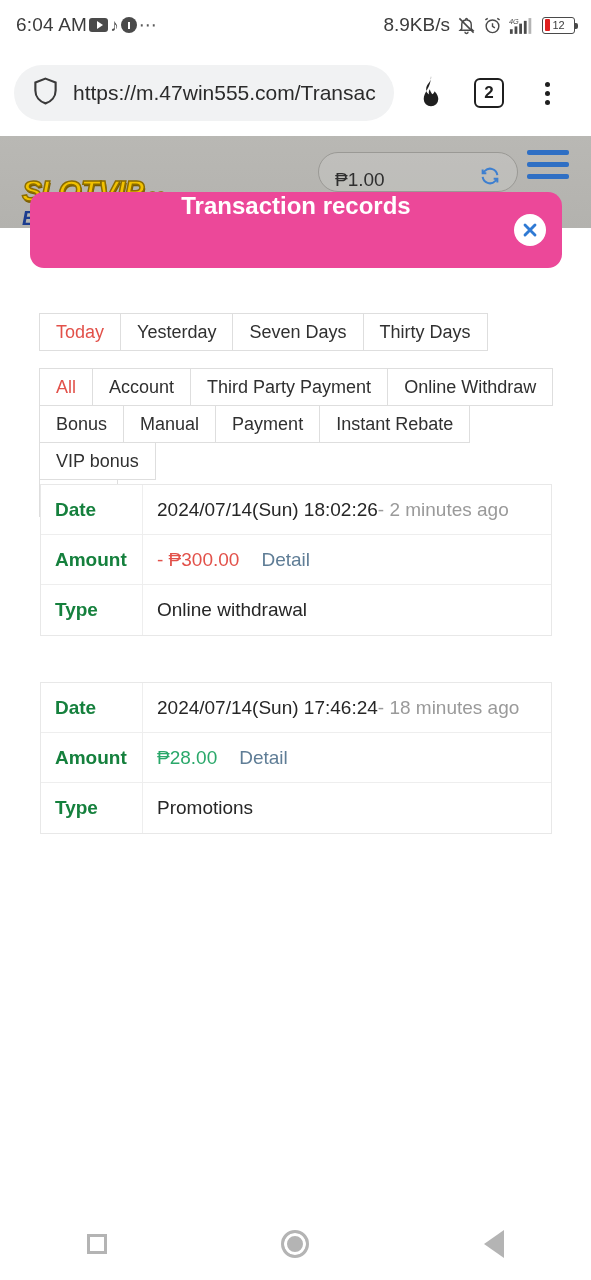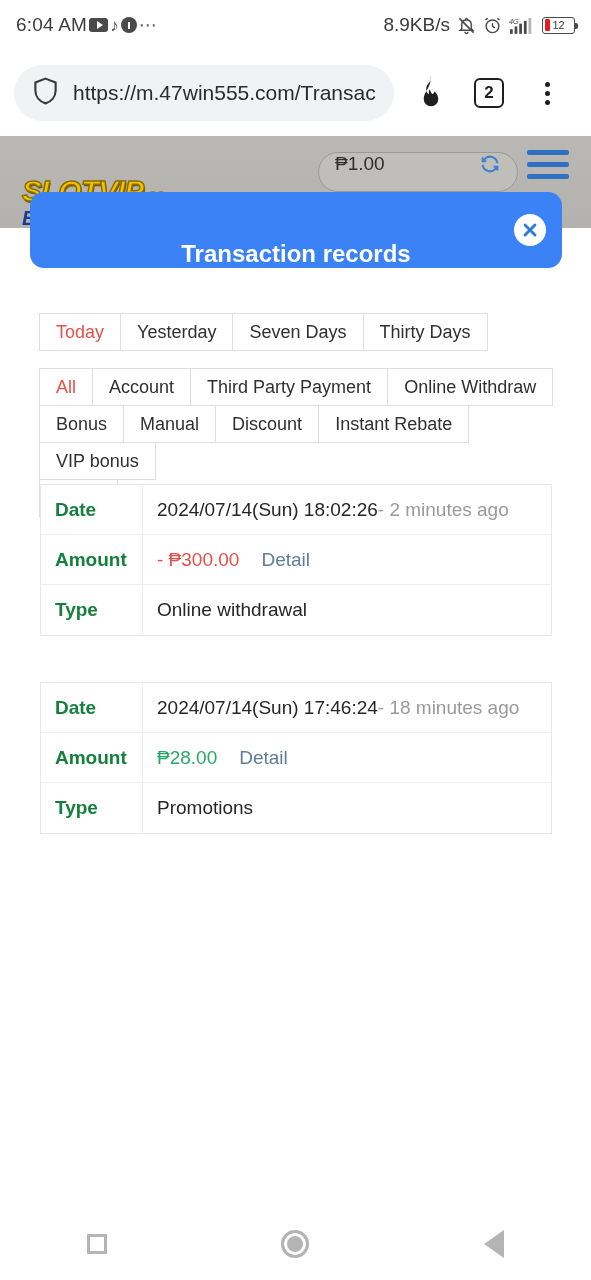--- a/index.html
+++ b/index.html
@@ -92,36 +92,36 @@
     letter-spacing: -1px; text-shadow: 1px 2px 0 #7a5c00;
   }
   .logo-main .cc { font-size: 17px; }
   .logo-sub {
     font-size: 20px; font-weight: bold; font-style: italic; color: #1b3c8f;
     margin-top: 2px; letter-spacing: -.5px;
   }
   .balance-pill {
     position: absolute; left: 318px; top: 152px; width: 200px; height: 40px;
     border: 1.5px solid #9a9995; border-radius: 20px; background: rgba(255,255,255,.12);
-    display: flex; align-items: flex-start; justify-content: space-between; padding: 0 16px;
+    display: flex; align-items: flex-end; justify-content: space-between; padding: 0 16px;
   }
   .balance-amt { font-size: 19px; color: #2f2f2f; }
   .hamburger {
     position: absolute; right: 22px; top: 150px;
     display: flex; flex-direction: column; gap: 7px;
   }
   .hamburger i { width: 42px; height: 5px; background: #2f6fc4; border-radius: 2px; display: block; }
 
   
   .modal {
     position: absolute; left: 30px; top: 192px; width: 532px;
   }
   .modal-header {
-    height: 76px; background: #3b82f6; border-radius: 14px;
-    display: flex; align-items: flex-end; justify-content: center; position: relative;
+    height: 76px; background: #ec4899; border-radius: 14px;
+    display: flex; align-items: flex-start; justify-content: center; position: relative;
   }
   .modal-title { font-size: 24px; font-weight: bold; color: #ffffff; }
   .close-btn {
     position: absolute; right: 16px; top: 50%; transform: translateY(-50%);
     width: 32px; height: 32px; border-radius: 50%; background: #ffffff;
     display: flex; align-items: center; justify-content: center;
   }
   .close-btn svg { display: block; }
 
   
@@ -291,21 +291,21 @@
 
     <div class="chiprow group2">
       <div class="chip active">All</div>
       <div class="chip">Account</div>
       <div class="chip">Third Party Payment</div>
       <div class="chip">Online Withdraw</div>
     </div>
     <div class="chiprow">
       <div class="chip">Bonus</div>
       <div class="chip">Manual</div>
-      <div class="chip">Discount</div>
+      <div class="chip">Payment</div>
       <div class="chip">Instant Rebate</div>
       <div class="chip">VIP bonus</div>
     </div>
     <div class="chiprow">
       <div class="chip">Other</div>
     </div>
   </div>
 
   <div class="txn one">
     <div class="trow">

